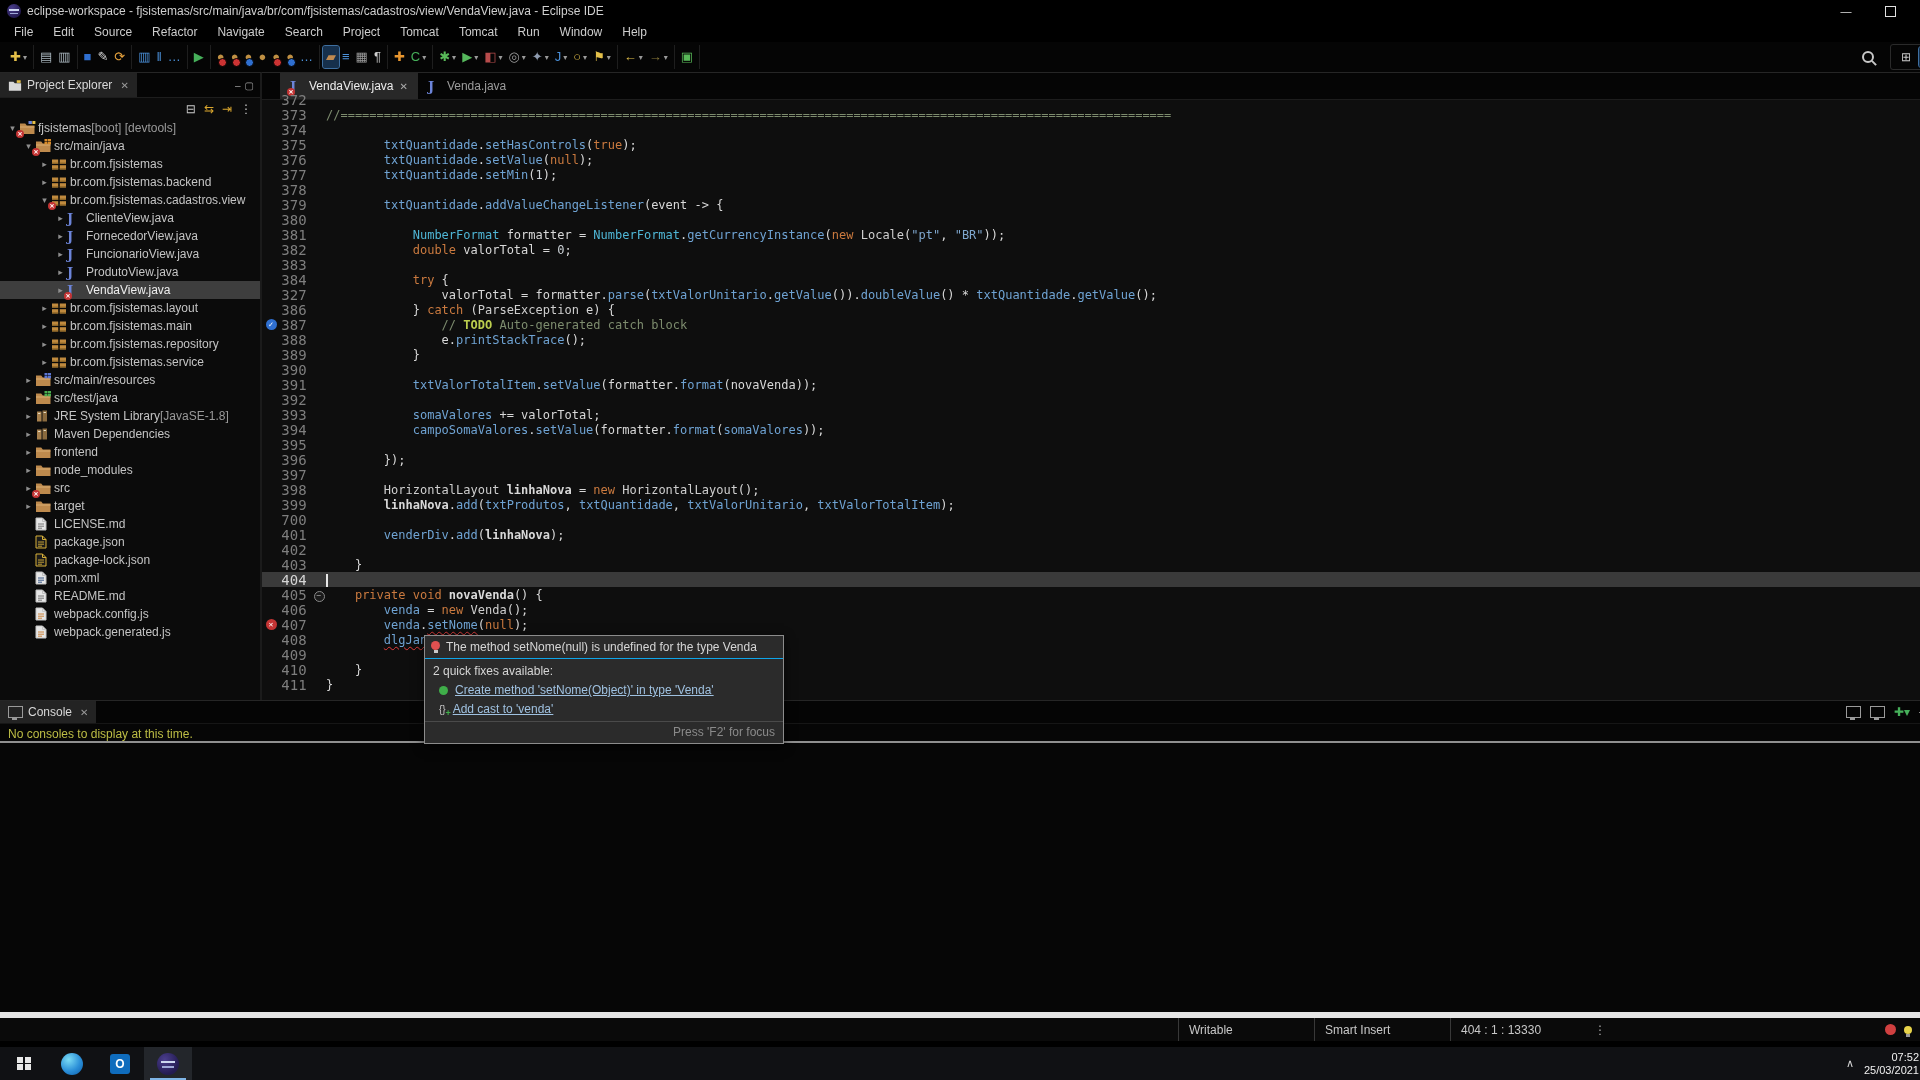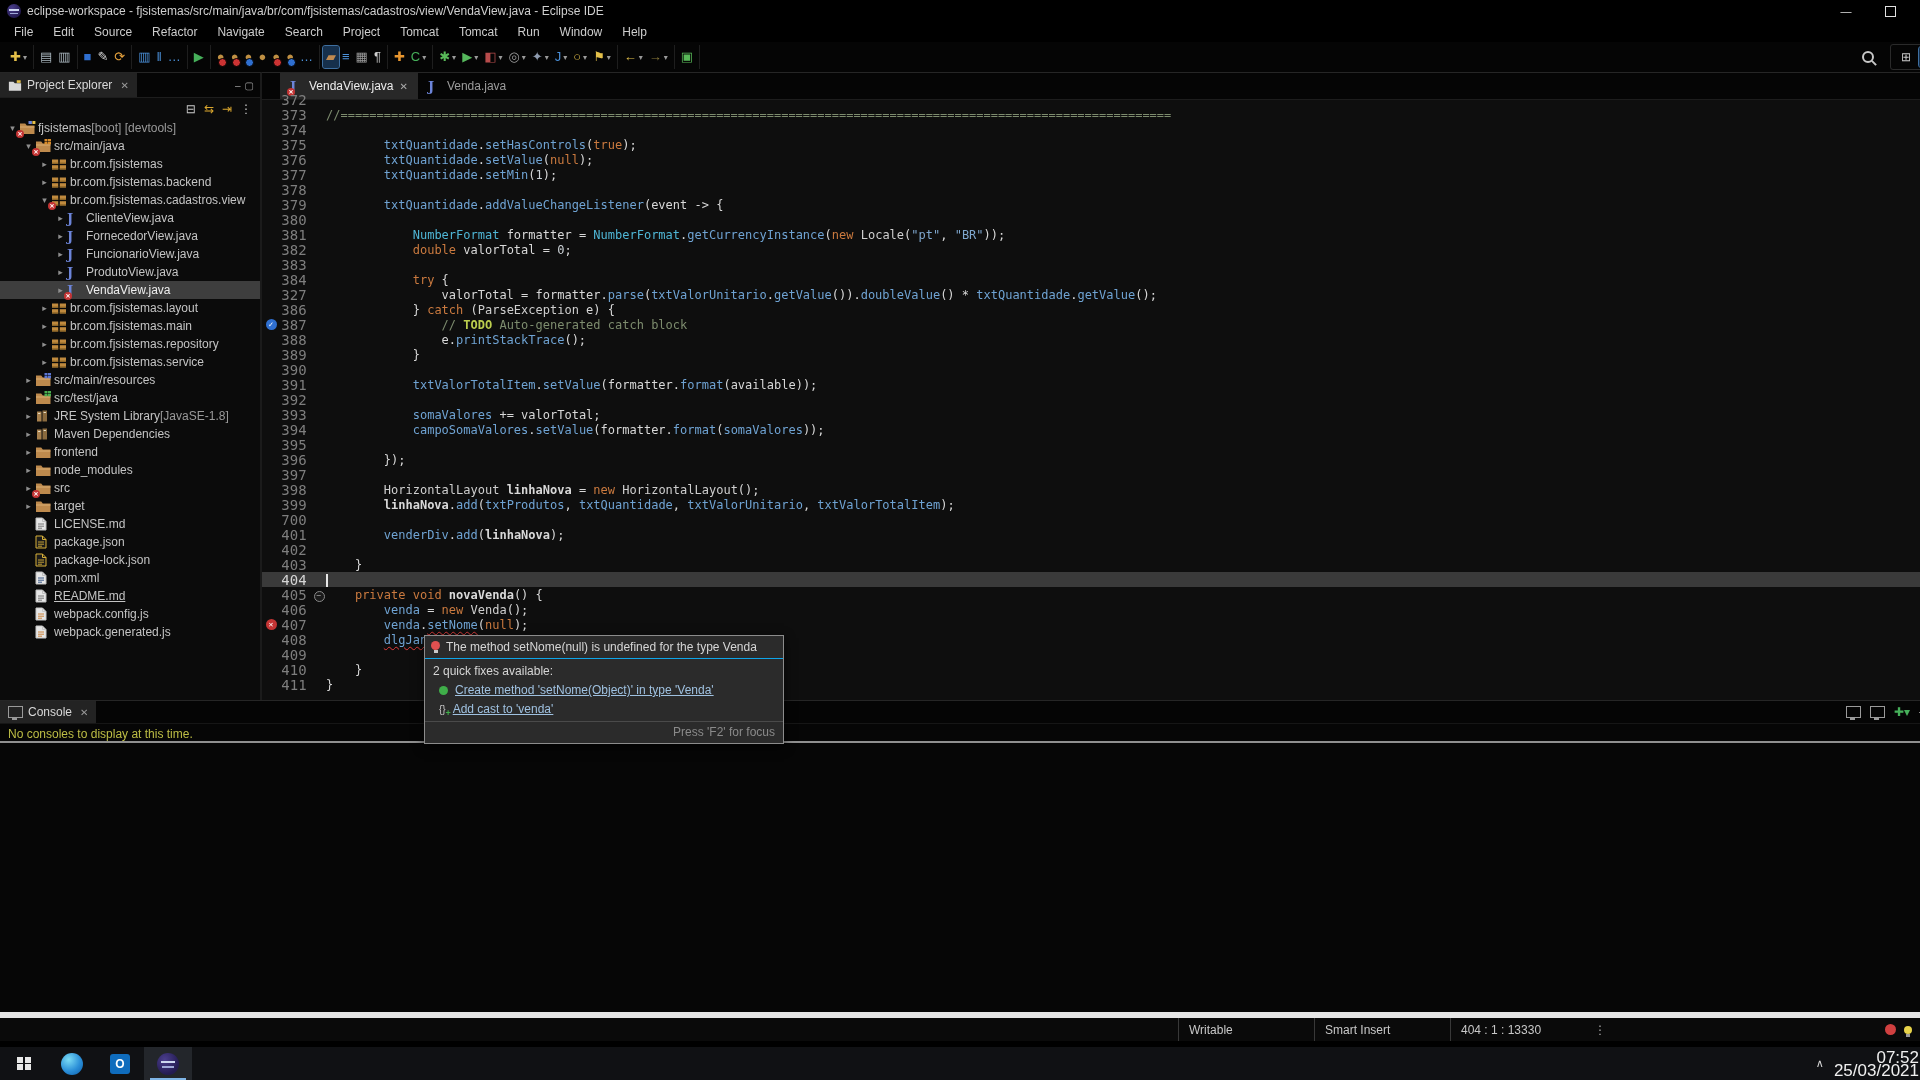--- a/index.html
+++ b/index.html
@@ -115,21 +115,21 @@
   .ttile.active::after{content:"";position:absolute;left:6px;right:6px;bottom:0;height:2px;background:#7FB5E6;}
   .winlogo{width:14px;height:14px;display:grid;grid-template-columns:6px 6px;grid-template-rows:6px 6px;gap:1.5px;}
   .winlogo span{background:#E8E8E8;}
   .edgeico{width:22px;height:22px;border-radius:50%;background:radial-gradient(circle at 35% 30%,#7BDCF5,#2B8FD8 55%,#0A5CA8);}
   .outlookico{width:20px;height:20px;border-radius:3px;background:#0F6CBD;color:#FFF;font-weight:bold;font-size:12px;display:flex;align-items:center;justify-content:center;}
   .eclipseico{width:22px;height:22px;border-radius:50%;background:radial-gradient(circle at 35% 30%,#4A3E8C,#241B52 70%);position:relative;}
   .eclipseico::after{content:"";position:absolute;left:4px;right:4px;top:8px;height:2px;background:#CDD7F0;}
   .eclipseico::before{content:"";position:absolute;left:5px;right:5px;top:13px;height:2px;background:#9FA8D8;}
   .tray{margin-left:auto;display:flex;align-items:center;gap:10px;padding-right:10px;}
   .caretup{color:#D8D8D8;font-size:11px;}
-  .clock{text-align:right;color:#F0F0F0;font-size:17px;line-height:13px;}
+  .clock{text-align:right;color:#F0F0F0;font-size:11px;line-height:13px;}
   .actionctr{width:15px;height:13px;border:1.5px solid #D8D8D8;border-radius:1px;position:relative;}
   .actionctr::after{content:"";position:absolute;left:2px;right:2px;top:3px;height:1px;background:#D8D8D8;box-shadow:0 3px 0 #D8D8D8;}
   svg{display:block;}
 </style>
 </head>
 <body>
 
 <div id="screen">
 
   <div class="titlebar">
@@ -675,21 +675,21 @@
           <span class="chev"></span>
           <span class="ticon">
             <svg width="12" height="14" viewBox="0 0 12 14">
               <path d="M1 1h6.5l3.5 3.5V13H1z" fill="#E6E6E6" stroke="#BEBEBE" stroke-width="1"></path>
               <path d="M7.5 1v3.5H11" fill="none" stroke="#BEBEBE" stroke-width="1"></path>
               <path d="M3 7h6M3 9.2h6M3 11.2h4" stroke="#27477A" stroke-width="0.9"></path>
             </svg>
           </span>
           <span class="tlabel">pom.xml</span>
         </div>
-        <div class="trow" style="padding-left: 22px; text-decoration: underline;">
+        <div class="trow" style="padding-left: 22px;">
           <span class="chev"></span>
           <span class="ticon">
             <svg width="12" height="14" viewBox="0 0 12 14">
               <path d="M1 1h6.5l3.5 3.5V13H1z" fill="#E6E6E6" stroke="#BEBEBE" stroke-width="1"></path>
               <path d="M7.5 1v3.5H11" fill="none" stroke="#BEBEBE" stroke-width="1"></path>
               <path d="M3 7h6M3 9.2h6M3 11.2h4" stroke="#6A6A6A" stroke-width="0.9"></path>
             </svg>
           </span>
           <span class="tlabel">README.md</span>
         </div>
@@ -853,21 +853,21 @@
         <div class="cl">
           <span class="mk"></span>
           <span class="ln">390</span>
           <span class="fold"></span>
           <span class="tx"></span>
         </div>
         <div class="cl">
           <span class="mk"></span>
           <span class="ln">391</span>
           <span class="fold"></span>
-          <span class="tx"><span class="tk-p">            </span><span class="tk-f">txtValorTotalItem</span><span class="tk-p">.</span><span class="tk-f">setValue</span><span class="tk-p">(formatter.</span><span class="tk-f">format</span><span class="tk-p">(available));</span></span>
+          <span class="tx"><span class="tk-p">            </span><span class="tk-f">txtValorTotalItem</span><span class="tk-p">.</span><span class="tk-f">setValue</span><span class="tk-p">(formatter.</span><span class="tk-f">format</span><span class="tk-p">(novaVenda));</span></span>
         </div>
         <div class="cl">
           <span class="mk"></span>
           <span class="ln">392</span>
           <span class="fold"></span>
           <span class="tx"></span>
         </div>
         <div class="cl">
           <span class="mk"></span>
           <span class="ln">393</span>

